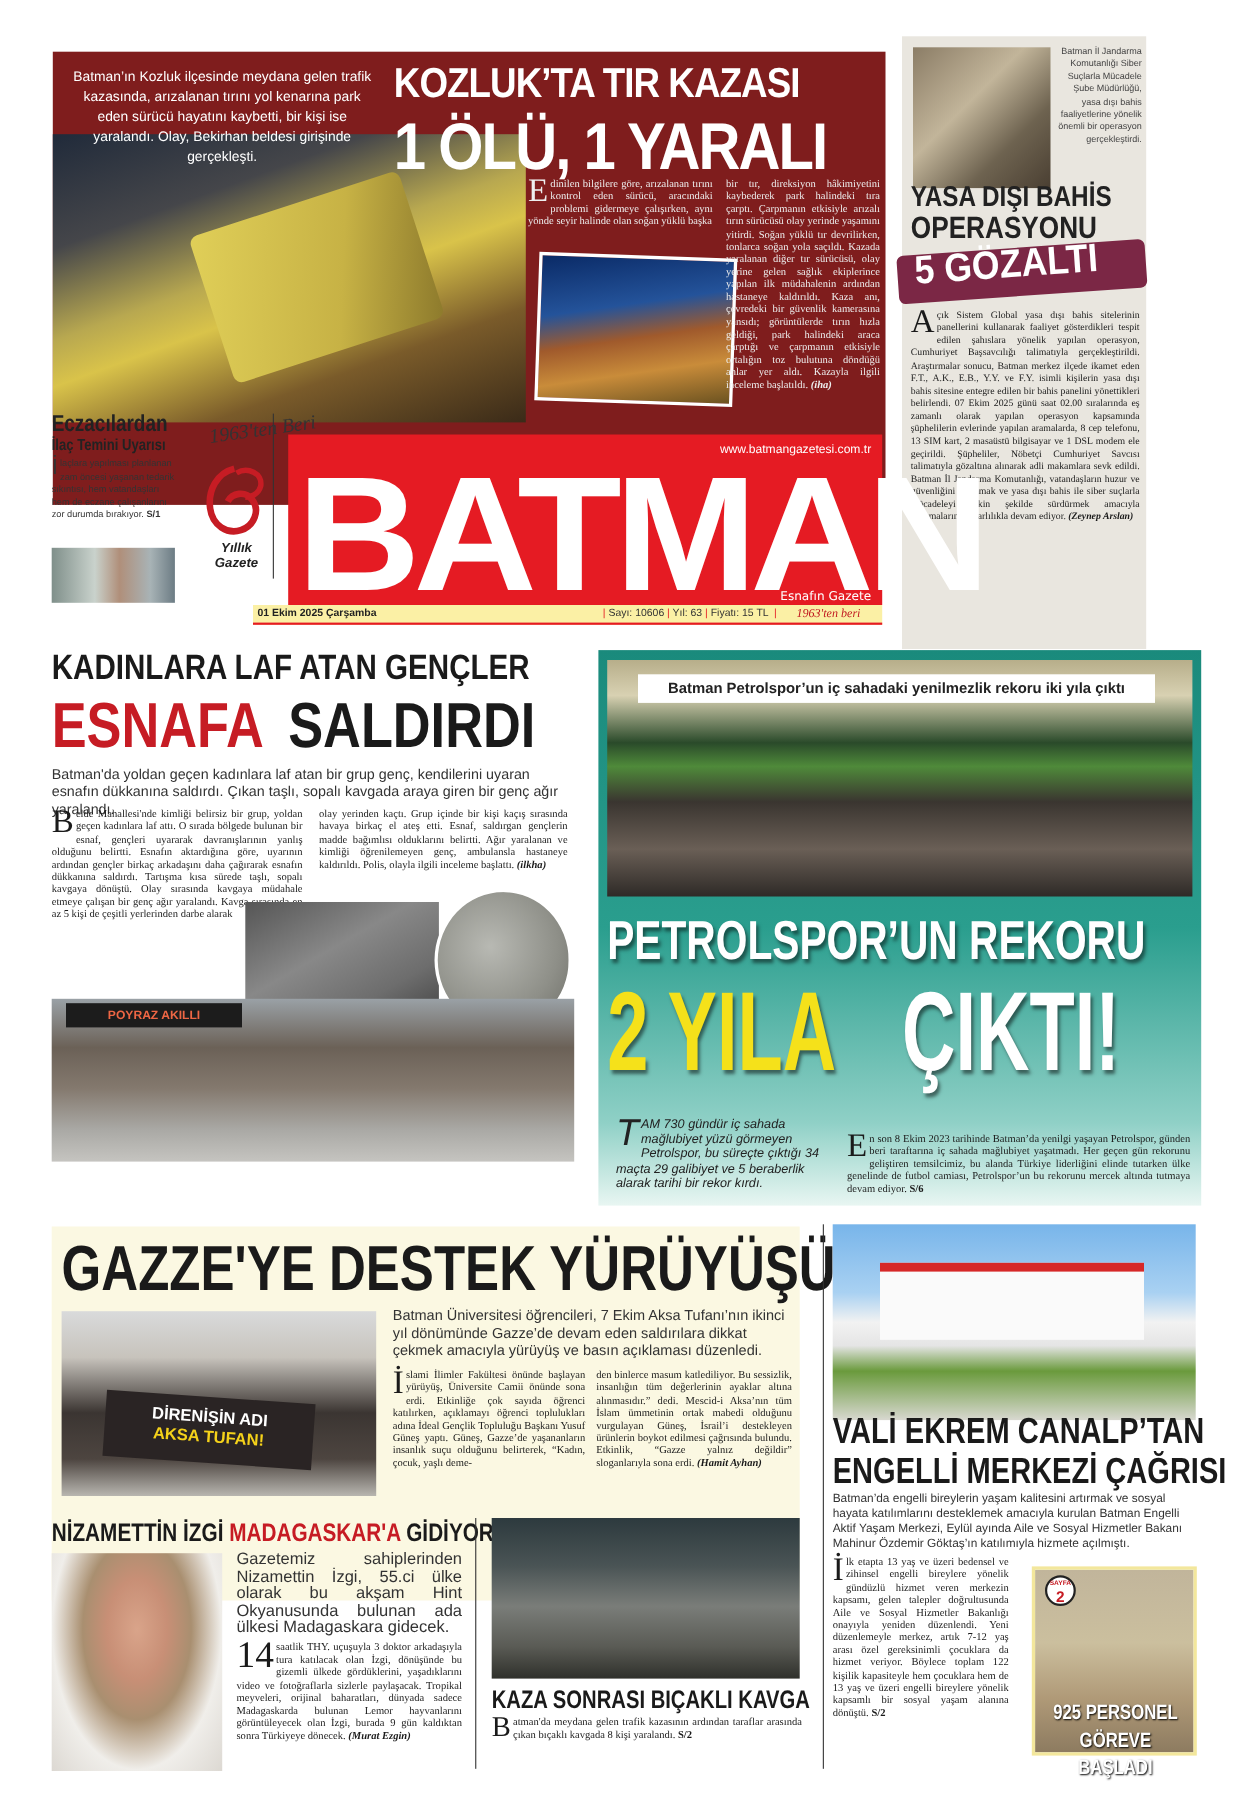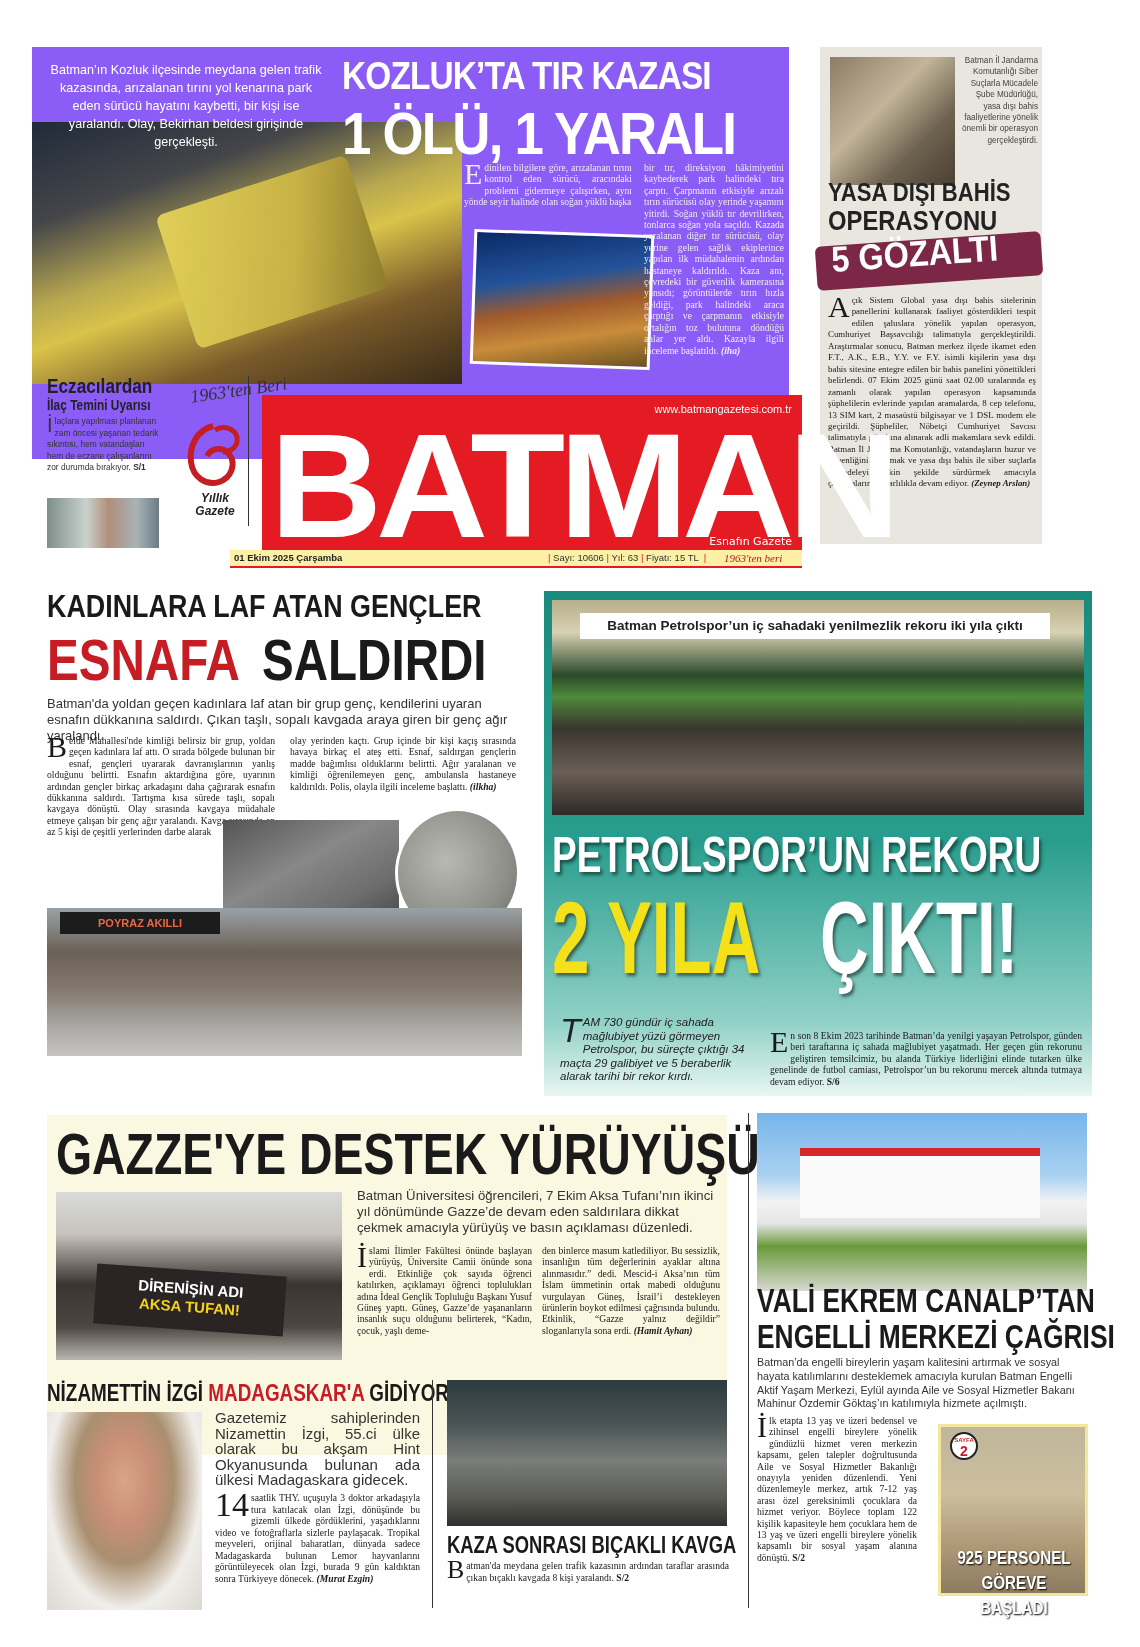--- a/index.html
+++ b/index.html
@@ -4,32 +4,32 @@
 <style>
   * { box-sizing: border-box; margin: 0; padding: 0; }
   body { width: 1140px; height: 1647px; background: #ffffff; position: relative; overflow: hidden; font-family: "Liberation Serif", serif; color: #1a1a1a; }
   .abs { position: absolute; }
   .cond { font-family: "Liberation Sans", sans-serif; font-weight: bold; transform-origin: left top; }
   .body-text { font-family: "Liberation Serif", serif; font-size: 9.6px; line-height: 11.4px; text-align: justify; }
   .dropcap { float: left; font-size: 30px; line-height: 24px; margin-right: 2px; font-family: "Liberation Serif", serif; }
   .photo { position: absolute; overflow: hidden; }
 
   
-  #top-story { left: 32px; top: 47px; width: 757px; height: 412px; background: #8b5cf6; }
+  #top-story { left: 48px; top: 47px; width: 757px; height: 412px; background: #7f1d1d; }
   #top-lede { left: 14px; top: 14px; width: 280px; color: #fff; font-family: "Liberation Sans", sans-serif; font-size: 12.6px; line-height: 18px; text-align: center; }
   #top-h1 { left: 310px; top: 8px; color: #fff; font-size: 38px; letter-spacing: -1px; white-space: nowrap; transform: scaleX(0.88); }
   #top-h2 { left: 310px; top: 52px; color: #fff; font-size: 60px; letter-spacing: -2px; white-space: nowrap; transform: scaleX(0.88); }
   #top-col1 { left: 432px; top: 115px; width: 168px; color: #eee; }
   #top-col2 { left: 612px; top: 115px; width: 140px; color: #eee; }
   #truck-photo { left: 0; top: 75px; width: 430px; height: 262px; background: linear-gradient(160deg,#202a3a 0%,#45464a 25%,#b8a850 45%,#d9c34a 55%,#7a5b2a 75%,#3a2a18 100%); }
   #truck-photo .cab { position:absolute; left:140px; top:60px; width:200px; height:140px; background: linear-gradient(110deg,#e0cf58,#c7b245 60%,#8d7a2c); transform: rotate(-18deg); border-radius: 8px; }
   #onion-photo { left: 440px; top: 185px; width: 180px; height: 135px; border: 3px solid #fff; transform: rotate(2deg); background: linear-gradient(170deg,#0a2a66 0%,#24539a 35%,#a05a2c 55%,#c98c3a 75%,#6b5220 100%); }
 
   
-  #bahis-box { left: 820px; top: 47px; width: 222px; height: 497px; background: #e9e6df; }
+  #bahis-box { left: 820px; top: 33px; width: 222px; height: 557px; background: #e9e6df; }
   #soldier-photo { left: 10px; top: 10px; width: 125px; height: 128px; background: linear-gradient(135deg,#8b7d66 0%,#c2b59a 40%,#6e6350 70%,#4a3f32 100%); }
   #bahis-caption { left: 140px; top: 8px; width: 78px; font-family: "Liberation Sans", sans-serif; font-size: 8.2px; line-height: 11.4px; color: #444; text-align: right; }
   #bahis-h1 { left: 8px; top: 130px; font-size: 26px; color: #222; white-space: nowrap; transform: scaleX(0.85); }
   #bahis-h2 { left: 8px; top: 158px; font-size: 28px; color: #222; white-space: nowrap; transform: scaleX(0.85); }
   #bahis-badge { left: -4px; top: 192px; width: 226px; height: 44px; background: #7b2745; transform: rotate(-4deg); border-radius: 6px; }
   #bahis-badge-text { left: 10px; top: 192px; font-size: 36px; color: #fff; white-space: nowrap; transform: rotate(-4deg) scaleX(0.9); }
   #bahis-body { left: 8px; top: 248px; width: 208px; font-size: 8.9px; line-height: 11.45px; }
 
   
   #ecz-title { left: 47px; top: 374px; font-size: 21px; color: #222; white-space: nowrap; transform: scaleX(0.82); }

